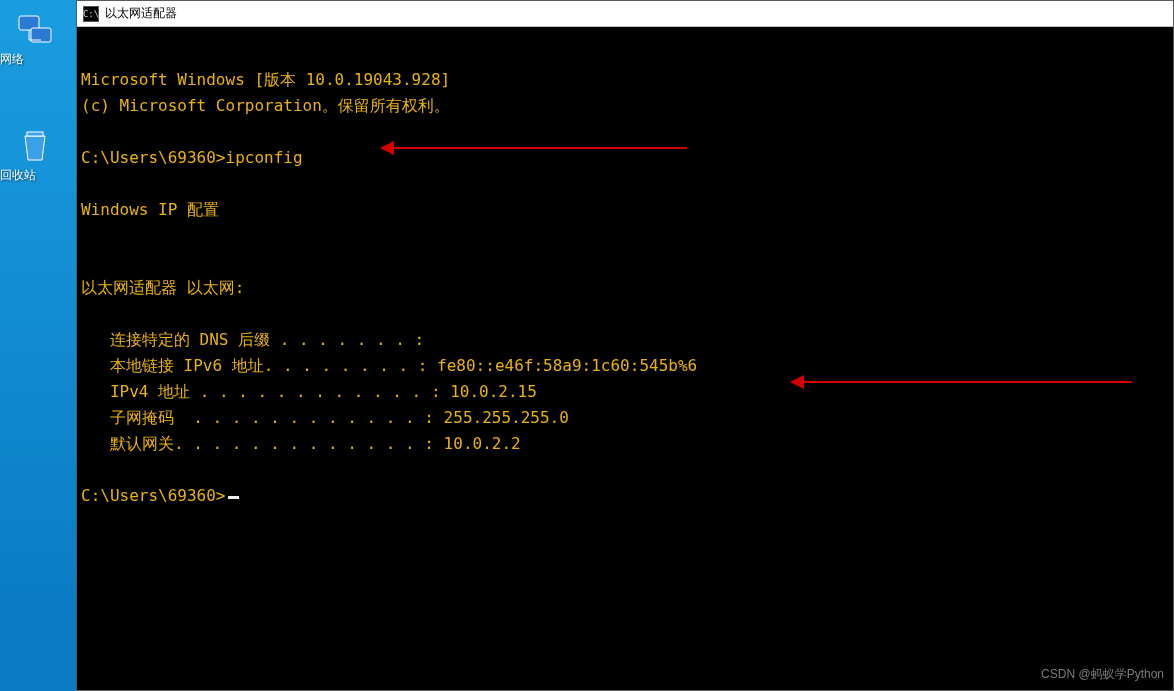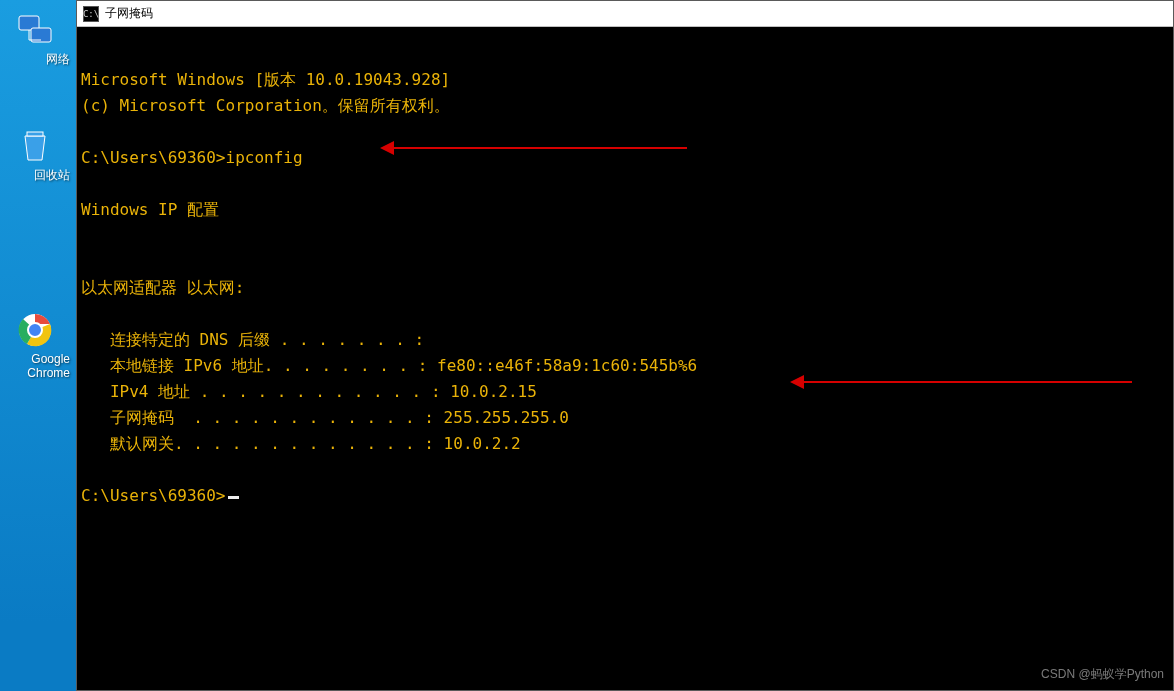--- a/index.html
+++ b/index.html
@@ -9,21 +9,21 @@
     overflow: hidden;
     font-family: "Segoe UI", Tahoma, sans-serif;
     background: linear-gradient(180deg, #1a9de0 0%, #0a7bc4 90%);
     position: relative;
   }
   .desktop {
     position: absolute; left: 0; top: 0; width: 100%; height: 100%;
   }
   .dicon {
     position: absolute;
-    width: 70px; text-align: right;
+    width: 70px; text-align: left;
     cursor: pointer;
   }
   .dicon .img {
     width: 40px; height: 40px; margin: 0 auto 2px auto;
     display: flex; align-items: center; justify-content: center;
   }
   .dicon .lbl {
     color: #fff; font-size: 12px; line-height: 14px;
     text-shadow: 1px 1px 2px rgba(0,0,0,0.6);
   }
@@ -101,42 +101,29 @@
     <div class="img">
       <svg viewBox="0 0 40 40" width="40" height="40">
           <path d="M10 10 L30 10 L27 34 L13 34 Z" fill="#3aa0e8" stroke="#fff"></path>
           <rect x="12" y="6" width="16" height="4" fill="#3aa0e8" stroke="#fff"></rect>
         </svg>
     </div>
     <div class="lbl">回收站</div>
   </div>
 
 
-  <div class="dicon" style="left:0px; top:310px;">
-    <div class="img">
-      <svg viewBox="0 0 40 40" width="40" height="40">
-          <circle cx="20" cy="20" r="16" fill="#fff"></circle>
-          <path d="M20 4 A16 16 0 0 1 35 14 L20 14 Z" fill="#e74c3c"></path>
-          <path d="M35 14 A16 16 0 0 1 12 34 L20 20 Z" fill="#f1c40f"></path>
-          <path d="M12 34 A16 16 0 0 1 8 9 L20 20 Z" fill="#27ae60"></path>
-          <circle cx="20" cy="20" r="7" fill="#4285f4" stroke="#fff" stroke-width="2"></circle>
-        </svg>
-    </div>
-    <div class="lbl" style="white-space:pre;">Google
-Chrome</div>
-  </div>
 
 </div>
 
 <div class="cmdwin">
   <div class="titlebar">
     <div class="ticon">
         <span>C:\</span>
       </div>
-    <span>子网掩码</span>
+    <span>以太网适配器</span>
   </div>
   <div class="term">
 <span>Microsoft Windows [版本 10.0.19043.928]</span>
 <span>(c) Microsoft Corporation。保留所有权利。</span>
 <span></span>
 <span>C:\Users\69360&gt;ipconfig</span>
 <span></span>
 <span>Windows IP 配置</span>
 <span></span>
 <span></span>

